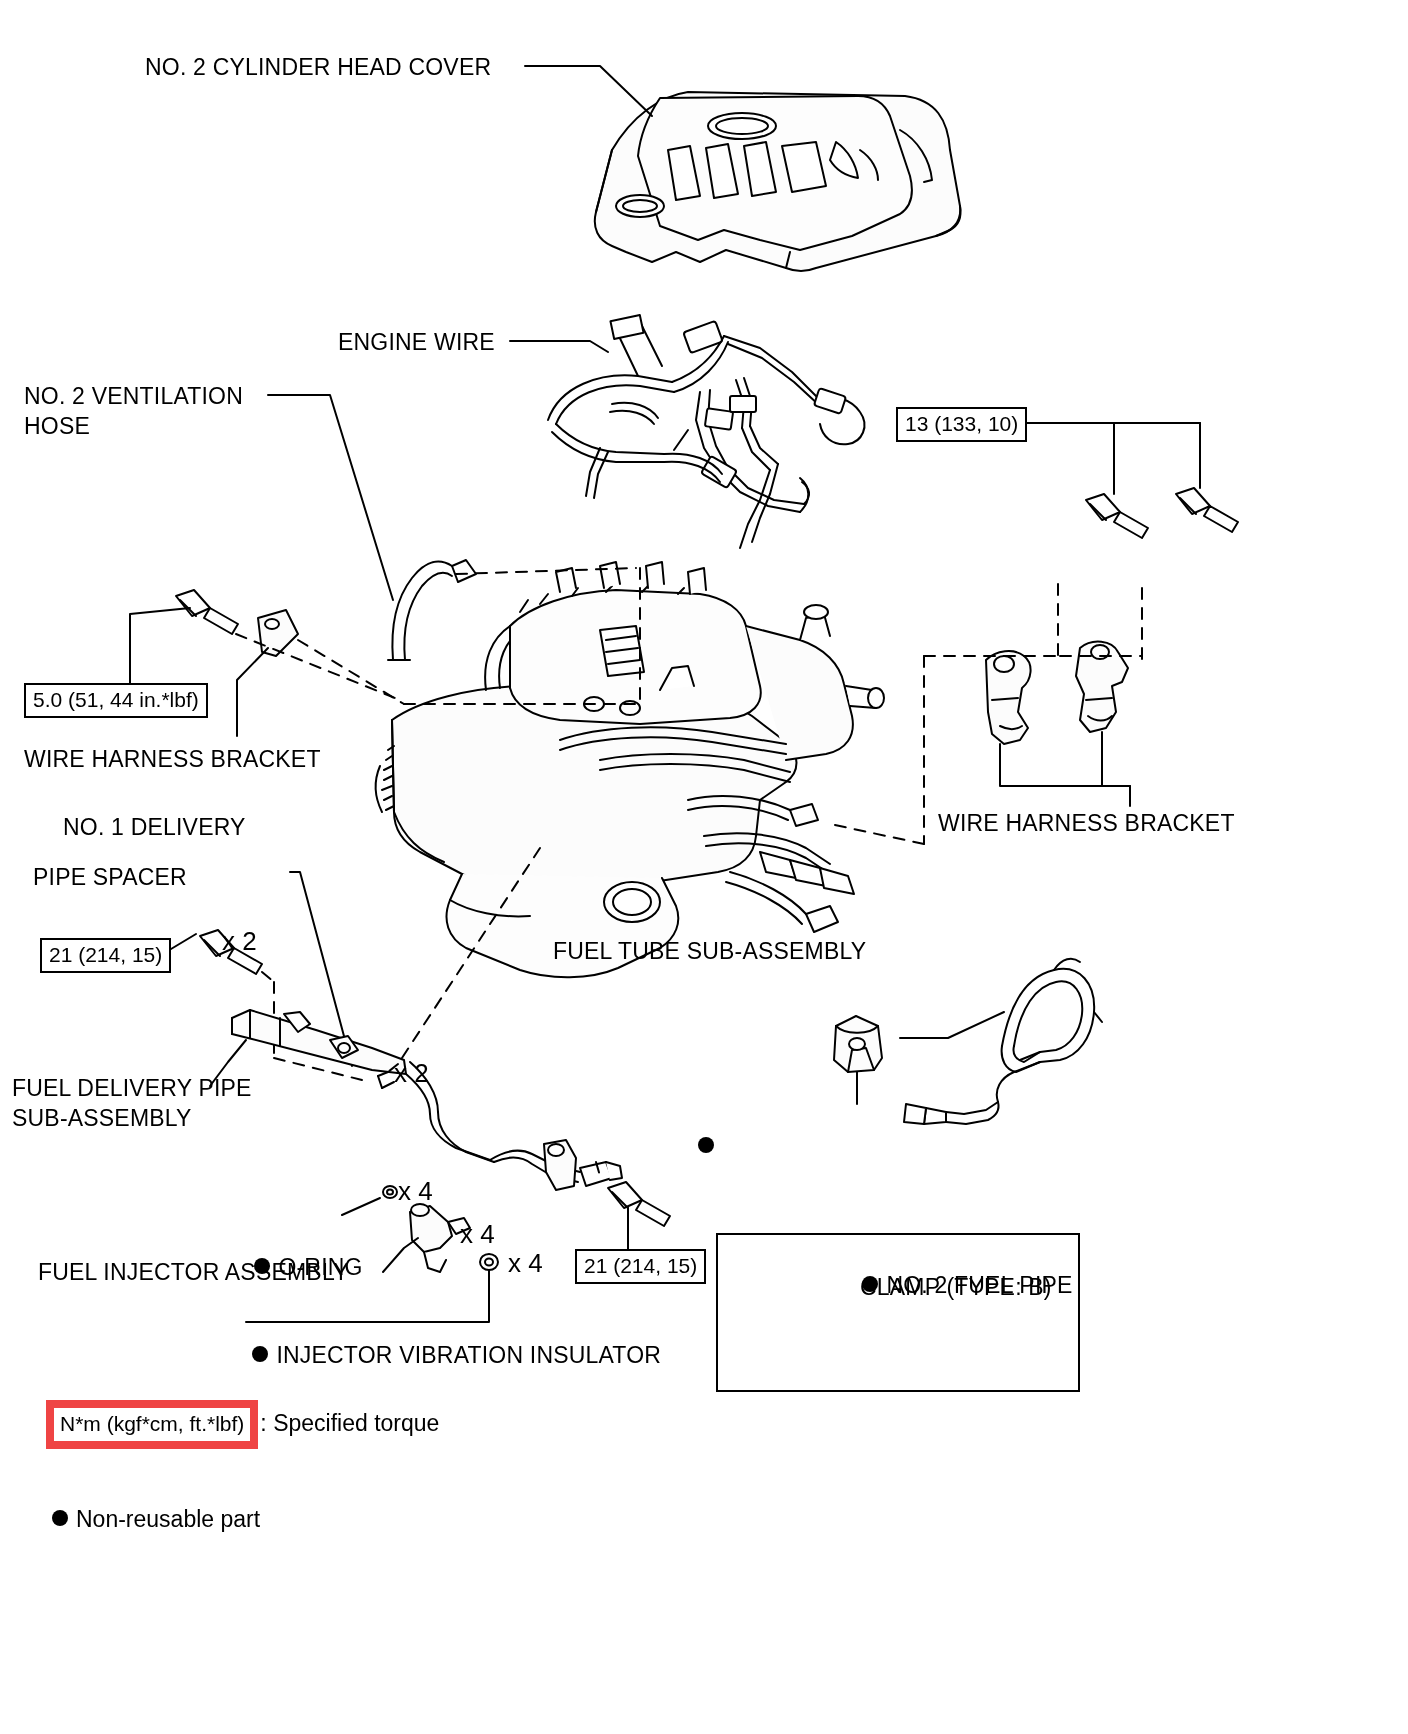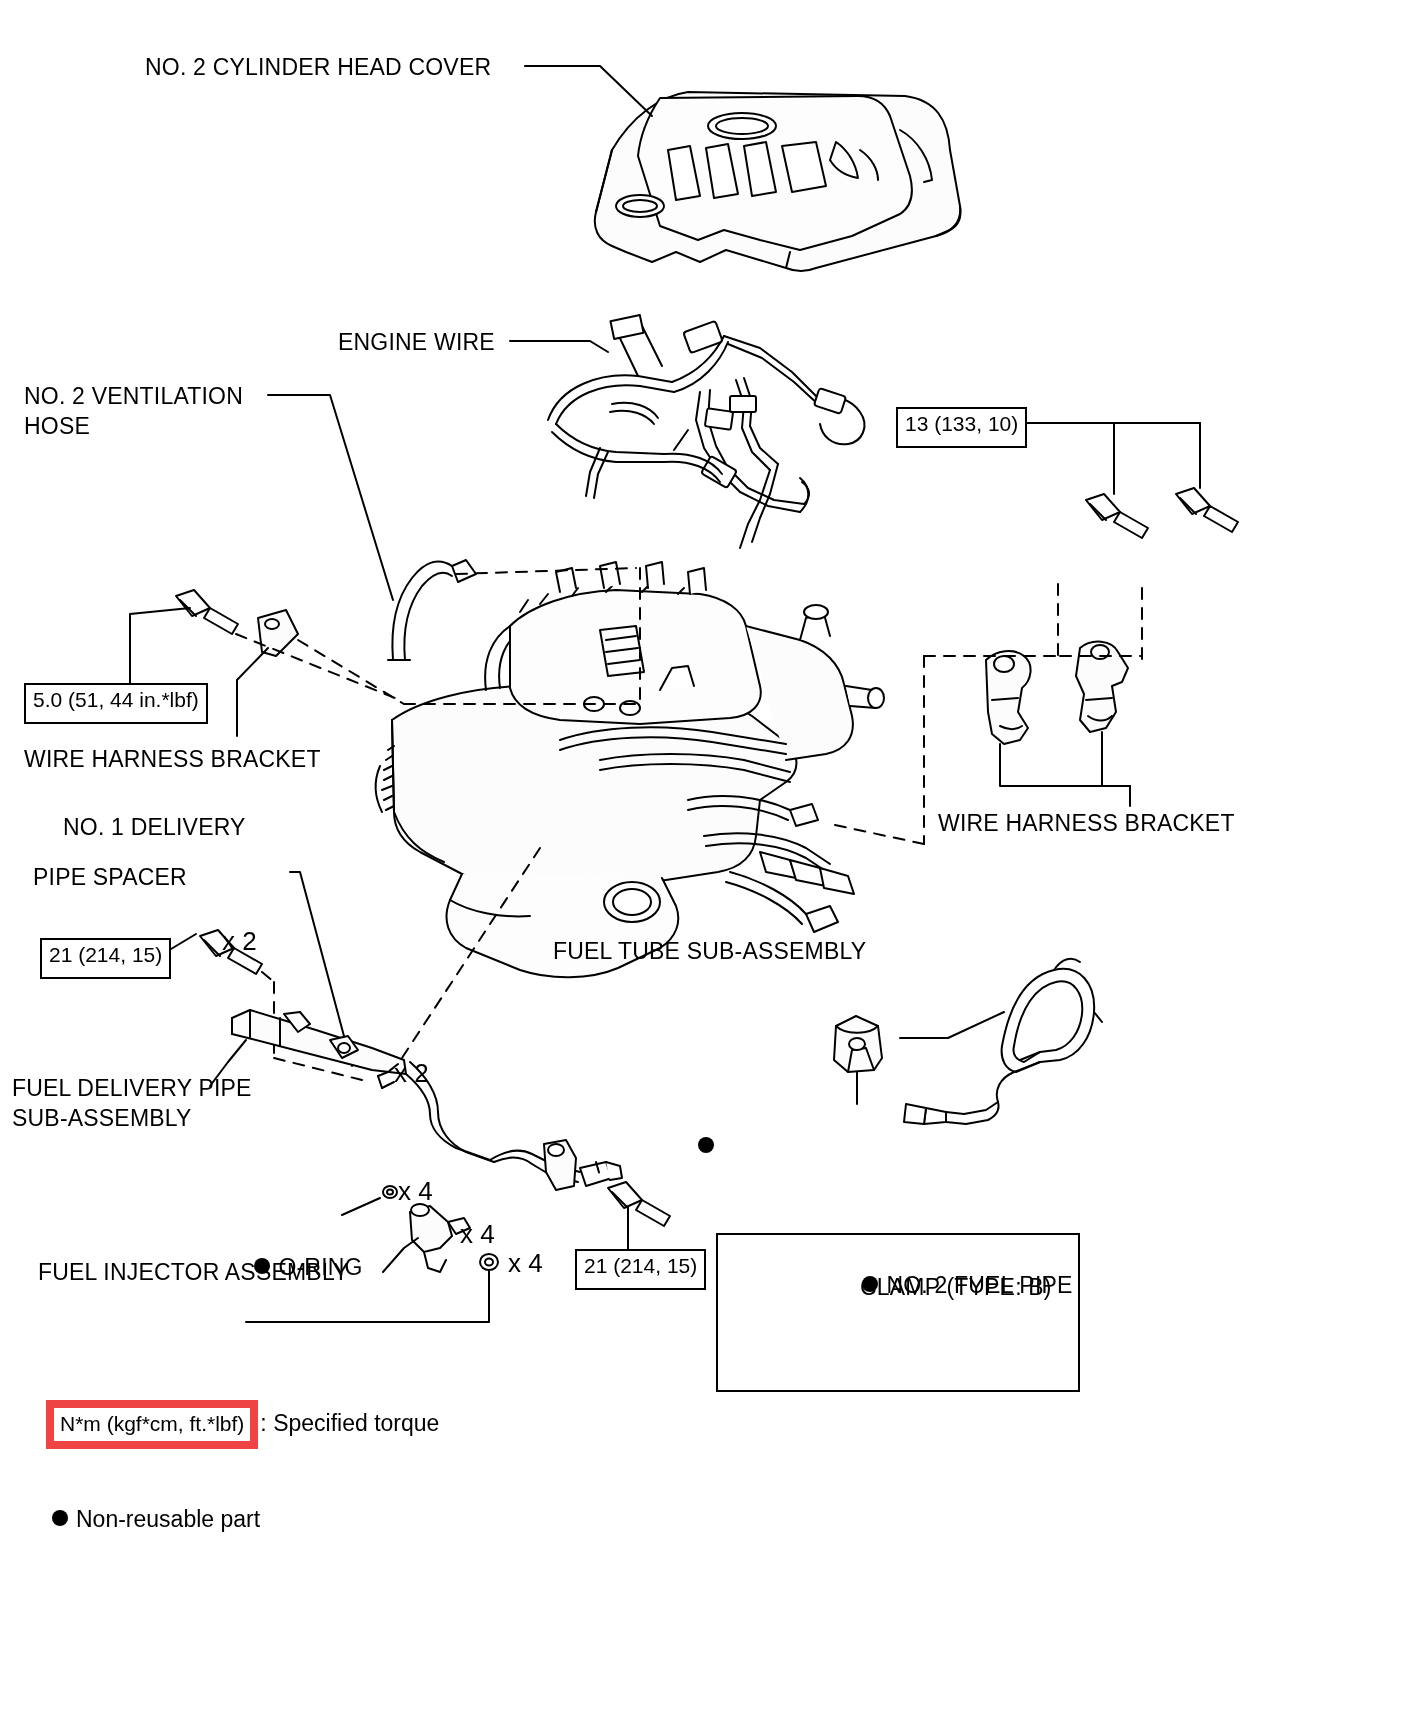--- a/index.html
+++ b/index.html
@@ -22,21 +22,21 @@
     line-height: 30px;
     letter-spacing: 0.2px;
     white-space: pre;
     color: #000;
   }
   .torque {
     position: absolute;
     font-size: 21px;
     line-height: 24px;
     border: 2px solid #000;
-    padding: 3px 7px 10px 7px;
+    padding: 3px 7px 4px 7px;
     background: #fff;
     white-space: nowrap;
   }
   .bullet {
     display: inline-block;
     width: 16px;
     height: 16px;
     border-radius: 50%;
     background: #000;
     margin-right: 8px;
@@ -427,20 +427,23 @@
     <span class="bullet"></span><span>NO. 2 FUEL PIPE</span>
   </div>
   <div class="lbl" style="left:860px; top:1272px;">CLAMP (TYPE: B)</div>
 
   <div class="lbl" style="left:228px; top:1222px;">
     <span class="bullet"></span><span>O-RING</span>
   </div>
 
   <div class="lbl" style="left:38px; top:1257px;">FUEL INJECTOR ASSEMBLY</div>
 
+  <div class="lbl" style="left:226px; top:1310px;">
+    <span class="bullet"></span><span>INJECTOR VIBRATION INSULATOR</span>
+  </div>
 
   <div class="torque" style="left:896px; top:407px;">13 (133, 10)</div>
 
   <div class="torque" style="left:24px; top:683px;">5.0 (51, 44 in.*lbf)</div>
 
   <div class="torque" style="left:40px; top:938px;">21 (214, 15)</div>
 
   <div class="torque" style="left:575px; top:1249px;">21 (214, 15)</div>
 
   <div class="xmark" style="left:222px; top:926px;">x 2</div>

